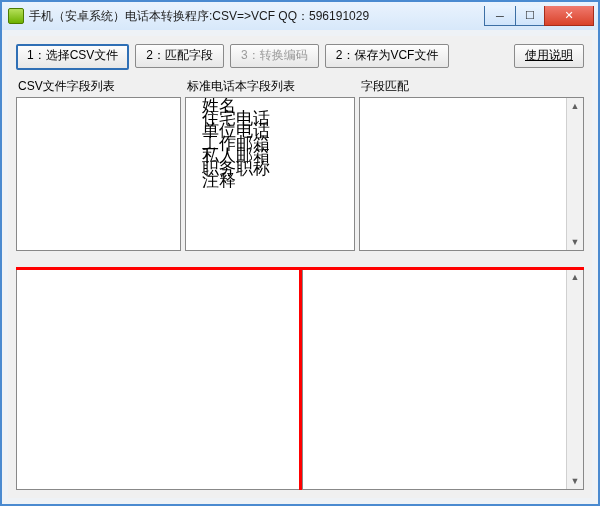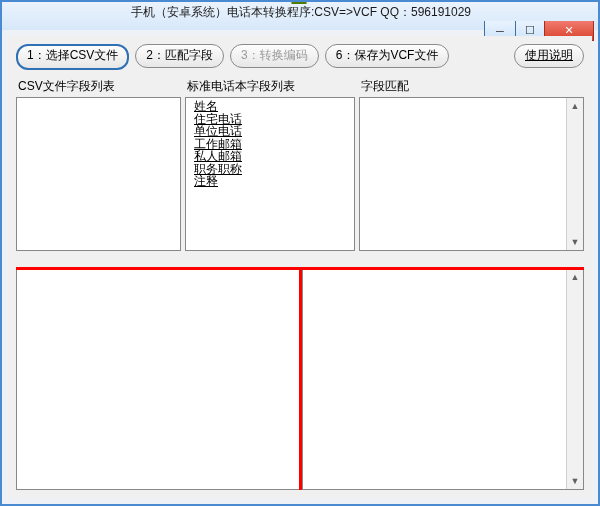--- a/index.html
+++ b/index.html
@@ -1,36 +1,36 @@
 <!DOCTYPE html>
 <html><head>
 <meta charset="utf-8">
 <style>
   html,body{margin:0;padding:0;font-family:"Microsoft YaHei","SimSun",Arial,sans-serif;font-size:12px;background:#fff;}
   .win{position:relative;width:596px;height:502px;margin:0 auto;border:2px solid #4a8ad0;background:linear-gradient(#eaf3fd,#d7e8fa 28px,#eef2f6 28px);box-shadow:0 0 4px rgba(0,0,0,.3);}
-  .titlebar{height:28px;display:flex;align-items:center;padding:0 4px 0 6px;color:#1a1a1a;flex-direction:column;}
+  .titlebar{height:28px;display:flex;align-items:center;padding:0 4px 0 6px;color:#1a1a1a;}
   .app-icon{width:14px;height:14px;background:linear-gradient(#b6e05a,#6db100);border:1px solid #4d7c00;border-radius:2px;margin-right:5px;}
   .title{flex:1;white-space:nowrap;font-size:12px;}
   .winbtns{display:flex;gap:0;margin-left:auto;}
   .wbtn{width:30px;height:19px;border:1px solid #3c6fa5;border-top:none;background:linear-gradient(#e9f3fe,#cfe4fb);display:flex;align-items:center;justify-content:center;font-size:11px;color:#2b2b2b;margin-left:-1px;}
   .wbtn.max{width:28px;}
   .wbtn.close{width:48px;background:linear-gradient(#f07a6e,#d9432b);color:#fff;border-color:#a52d1b;}
   .client{position:absolute;left:6px;right:6px;top:34px;bottom:6px;background:#f0f0f0;}
   .toolbar{display:flex;gap:6px;padding:8px 8px 6px 8px;}
-  .btn{height:22px;padding:0 10px;border:1px solid #8a8a8a;background:linear-gradient(#fdfdfd,#e7e7e7);font-size:12px;line-height:20px;border-radius:12px;cursor:default;}
+  .btn{height:22px;padding:0 10px;border:1px solid #8a8a8a;background:linear-gradient(#fdfdfd,#e7e7e7);font-size:12px;line-height:20px;border-radius:2px;cursor:default;}
   .btn.selected{border:2px solid #2f6fb5;padding:0 9px;line-height:18px;}
   .btn.disabled{color:#9a9a9a;}
   .btn.help{margin-left:auto;text-decoration:underline;}
   .panels{display:flex;padding:0 8px;gap:4px;}
   .panel{flex:1;}
   .panel.narrow{flex:0 0 165px;}
   .panel.mid{flex:0 0 170px;}
   .phdr{font-size:12px;padding:2px 2px;}
   .listbox{height:152px;border:1px solid #888;background:#fff;overflow:hidden;position:relative;}
-  .listbox .items{padding:2px 8px;line-height:12.5px;font-size:12px;text-decoration:underline;}
+  .listbox .items{padding:2px 16px;line-height:12.5px;font-size:17px;}
   .scroll{position:absolute;right:0;top:0;bottom:0;width:16px;background:#f1f1f1;border-left:1px solid #d0d0d0;}
   .scroll .up,.scroll .down{height:16px;display:flex;align-items:center;justify-content:center;color:#606060;font-size:9px;}
   .scroll .down{position:absolute;bottom:0;left:0;right:0;}
   
   .redarea{position:absolute;left:8px;right:8px;top:232px;bottom:8px;background:#fff;border:1px solid #888;}
   .hred{position:absolute;left:8px;right:8px;top:231px;height:3px;background:#ff0000;}
   .vred{position:absolute;top:231px;bottom:8px;width:3px;left:calc(50% - 1px);background:#ff0000;}
   .ra-scroll{position:absolute;right:0;top:0;bottom:0;width:16px;background:#f1f1f1;border-left:1px solid #d0d0d0;}
   .ra-scroll .up,.ra-scroll .down{height:16px;display:flex;align-items:center;justify-content:center;color:#606060;font-size:9px;}
   .ra-scroll .down{position:absolute;bottom:0;left:0;right:0;}
@@ -47,21 +47,21 @@
       <div class="wbtn max">☐</div>
       <div class="wbtn close">✕</div>
     </div>
   </div>
 
   <div class="client">
     <div class="toolbar">
       <div class="btn selected">1：选择CSV文件</div>
       <div class="btn">2：匹配字段</div>
       <div class="btn disabled">3：转换编码</div>
-      <div class="btn">6：保存为VCF文件</div>
+      <div class="btn">2：保存为VCF文件</div>
       <div class="btn help">使用说明</div>
     </div>
 
     <div class="panels">
       <div class="panel narrow">
         <div class="phdr">CSV文件字段列表</div>
         <div class="listbox"></div>
       </div>
       <div class="panel mid">
         <div class="phdr">标准电话本字段列表</div>

